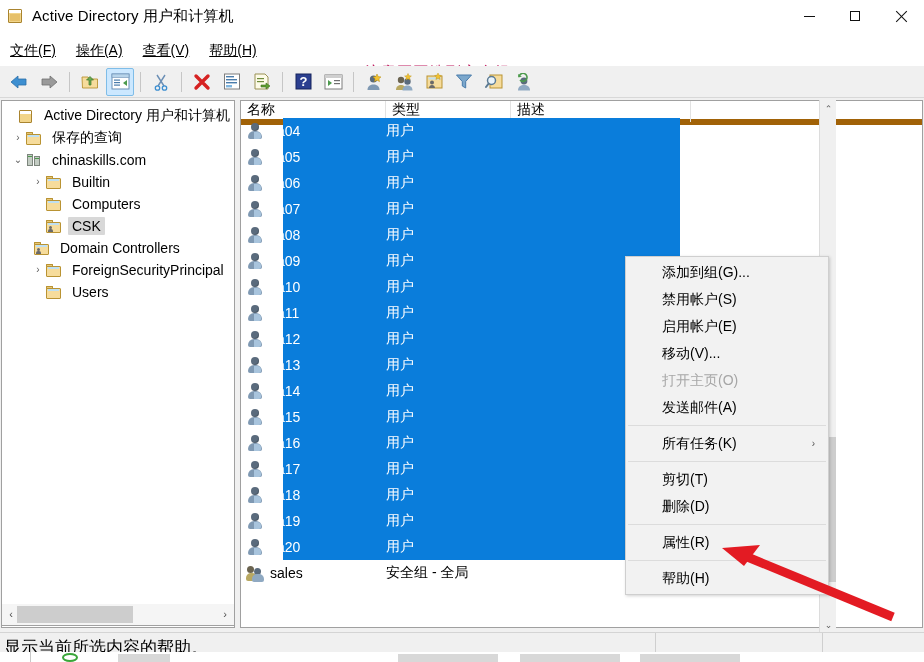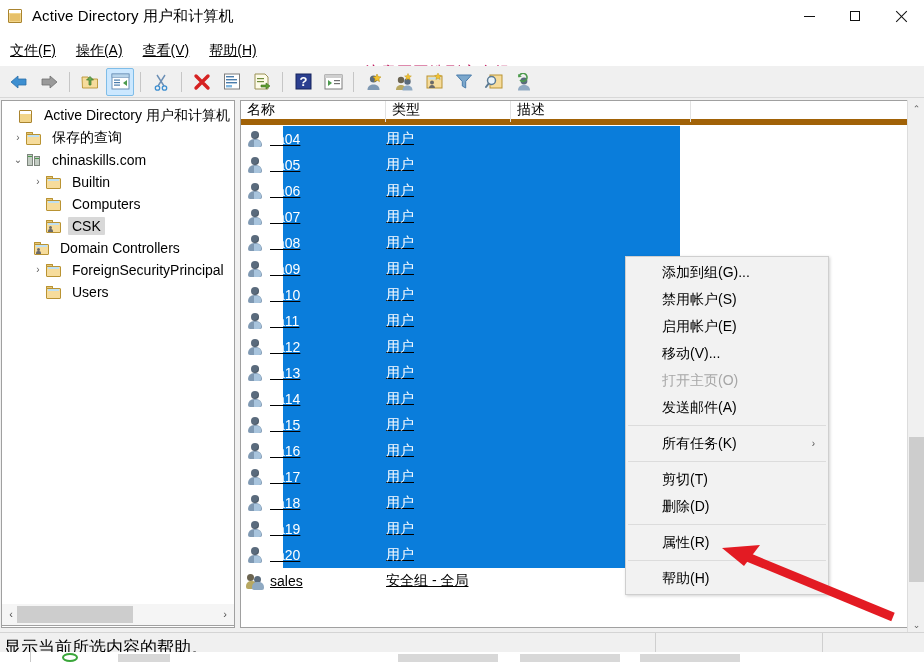--- a/index.html
+++ b/index.html
@@ -6,21 +6,21 @@
   html, body {
     margin: 0; padding: 0;
     width: 924px; height: 662px;
     overflow: hidden;
     background: #ffffff;
     font-family: "Liberation Sans", "DejaVu Sans", sans-serif;
     -webkit-font-smoothing: antialiased;
   }
   #app {
     position: relative;
-    width: 924px; height: 662px;
+    width: 836px; height: 662px;
     background: #ffffff;
   }
 
   
   .titlebar {
     position: absolute; left: 0; top: 0; width: 924px; height: 32px;
     background: #ffffff;
     display: flex; align-items: center;
   }
   .title-icon {
@@ -193,21 +193,21 @@
   }
   .lh {
     font-size: 14px; color: #000; padding-left: 6px; height: 24px;
     display: flex; align-items: center;
     border-right: 1px solid #e2e2e2;
   }
   .lh.c1 { width: 145px; }
   .lh.c2 { width: 125px; }
   .lh.c3 { width: 180px; text-align: right; }
 
-  .lrows { position: absolute; left: 0; top: 25px; width: 100%; text-decoration: underline; }
+  .lrows { position: absolute; left: 0; top: 17px; width: 100%; }
   .lrow {
     height: 26px; display: flex; align-items: center;
     font-size: 14px; color: #000; position: relative;
   }
   .lrow .selbg {
     position: absolute; left: 42px; top: 0; width: 397px; height: 26px;
     background: #0a7ddb;
   }
   .lrow.sel .name, .lrow.sel .type { color: #ffffff; }
   .lrow .uico {

